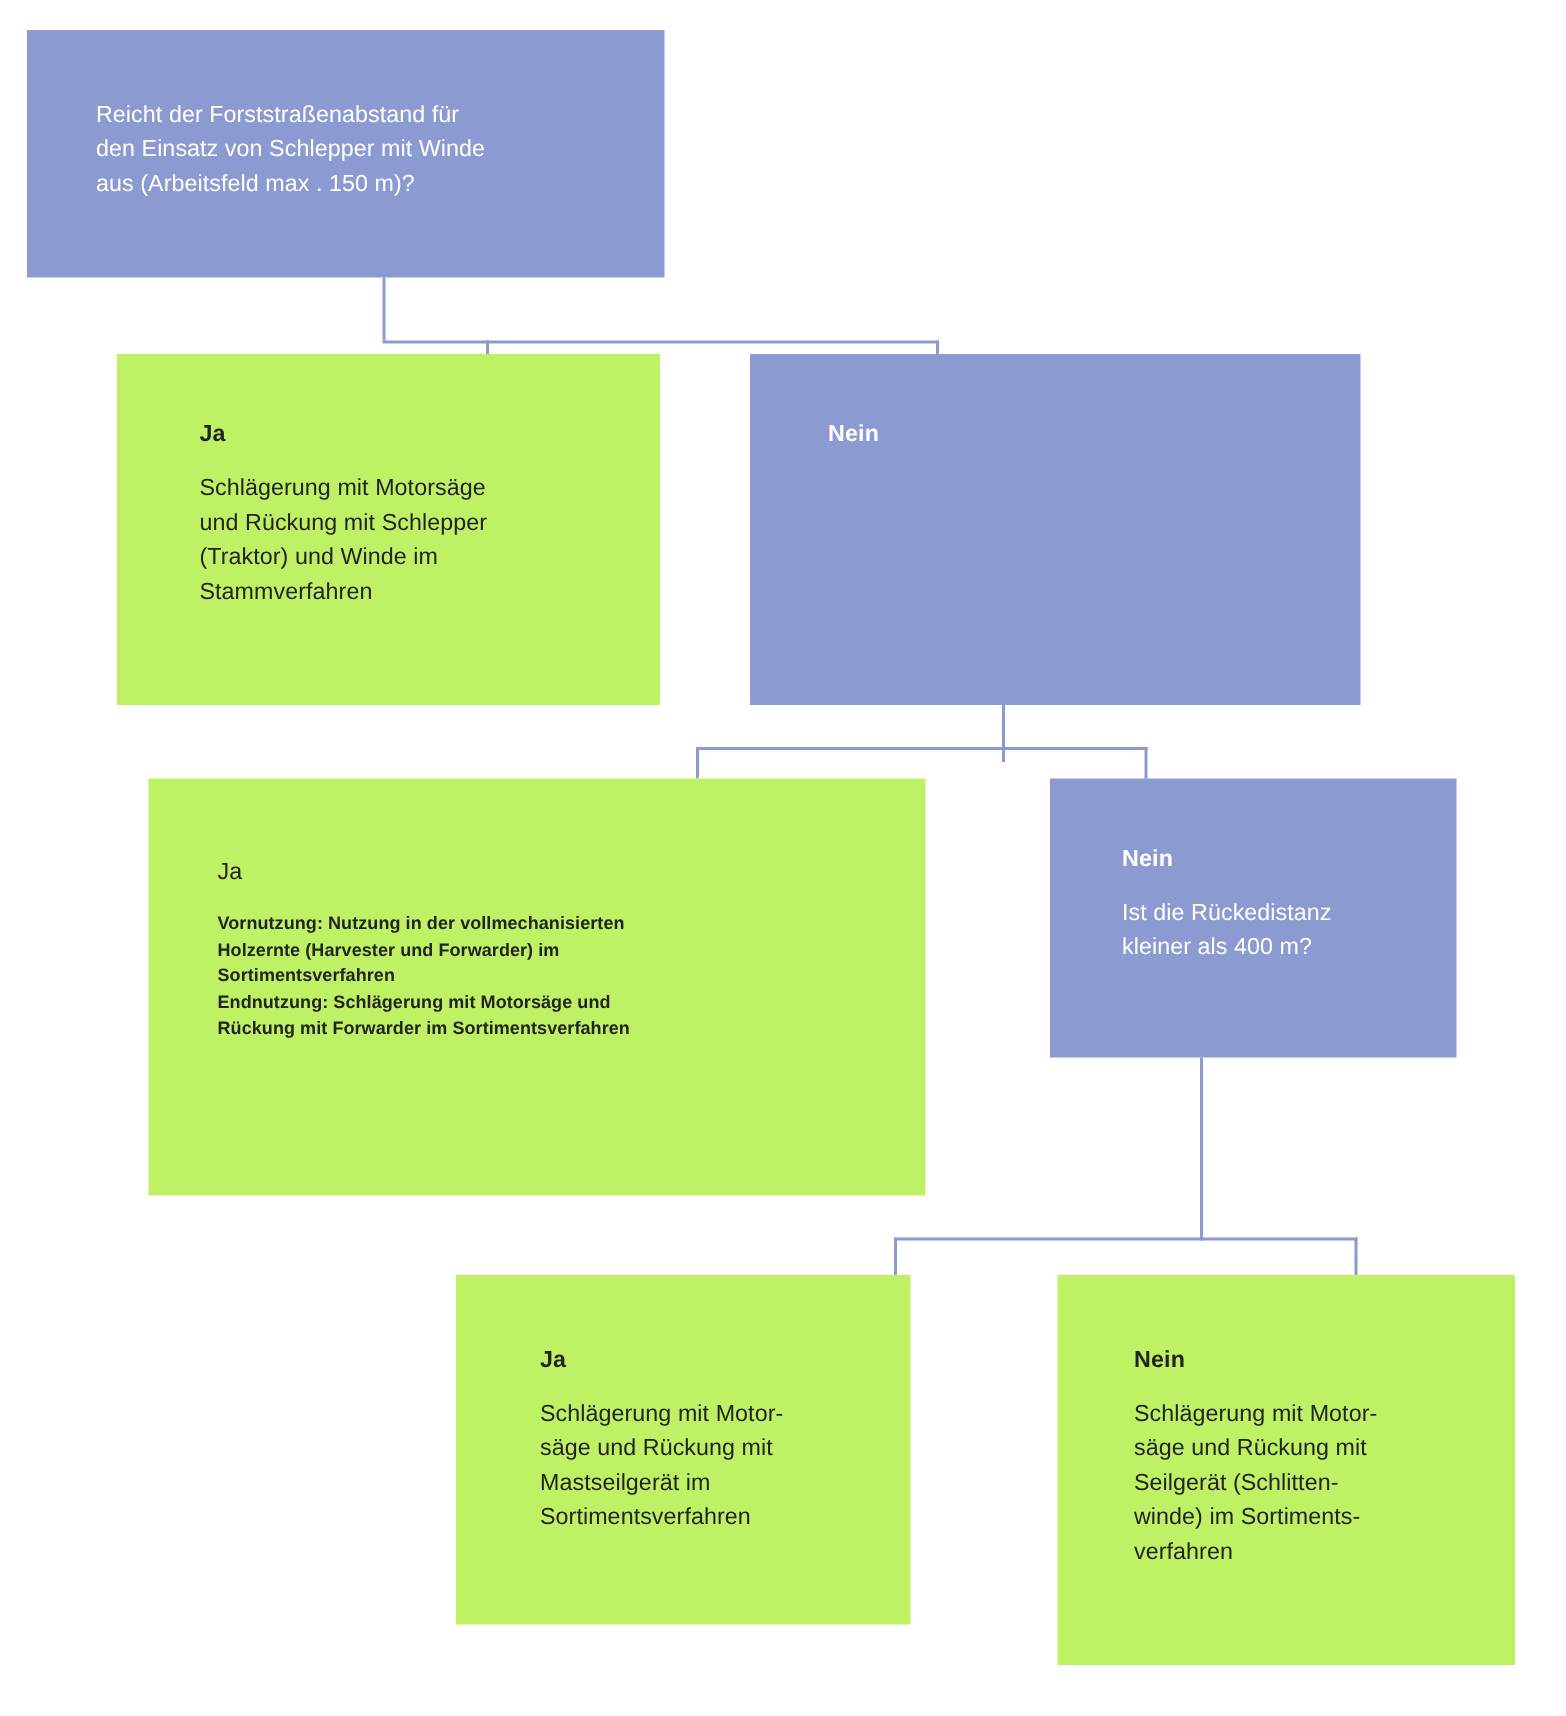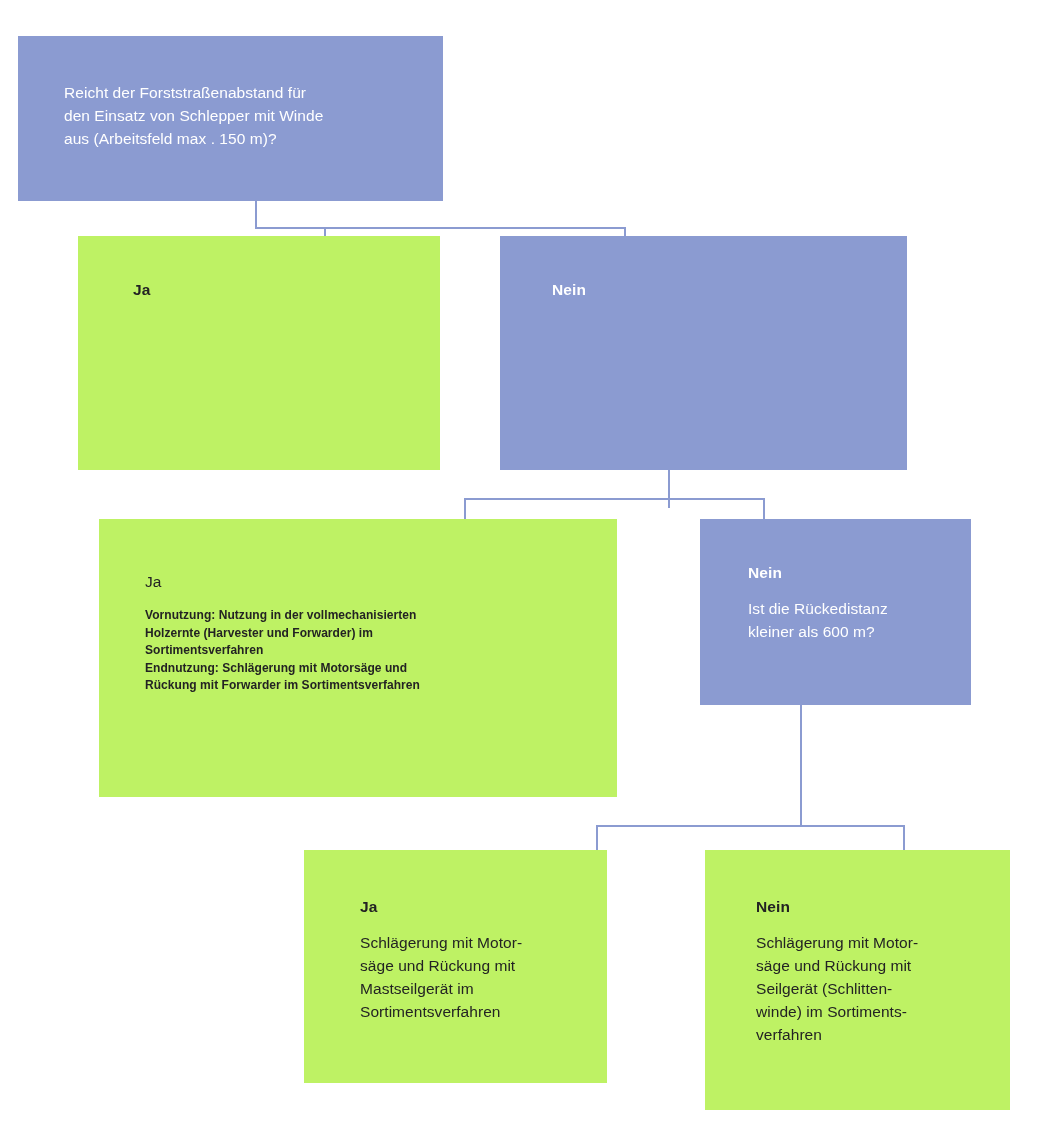--- a/index.html
+++ b/index.html
@@ -77,31 +77,35 @@
   <div class="connector v" style="left:668px; top:470px; height:38px;"></div>
   <div class="connector h" style="left:464px; top:498px; width:301px;"></div>
   <div class="connector v" style="left:464px; top:498px; height:21px;"></div>
   <div class="connector v" style="left:763px; top:498px; height:21px;"></div>
 
   <div class="connector v" style="left:800px; top:705px; height:122px;"></div>
   <div class="connector h" style="left:596px; top:825px; width:309px;"></div>
   <div class="connector v" style="left:596px; top:825px; height:25px;"></div>
   <div class="connector v" style="left:903px; top:825px; height:25px;"></div>
 
-  <div class="node dark" style="left:18px; top:20px; width:425px; height:165px;margin-top:16px;">
+  <div class="node dark" style="left:18px; top:20px; width:425px; height:165px;">
     <div class="node-inner" style="left:46px; right:20px; top:46px;">
       <div class="node-text">Reicht der Forststraßenabstand für
 den Einsatz von Schlepper mit Winde
 aus (Arbeitsfeld max . 150 m)?</div>
     </div>
   </div>
 
   <div class="node light" style="left:78px; top:236px; width:362px; height:234px;">
     <div class="node-inner" style="left:55px; right:18px; top:44px;">
       <div class="node-label">Ja</div>
+      <div class="node-text">Schlägerung mit Motorsäge
+und Rückung mit Schlepper
+(Traktor) und Winde im
+Stammverfahren</div>
     </div>
   </div>
 
   <div class="node dark" style="left:500px; top:236px; width:407px; height:234px;">
     <div class="node-inner" style="left:52px; right:16px; top:44px;">
       <div class="node-label">Nein</div>
     </div>
   </div>
 
   <div class="node light" style="left:99px; top:519px; width:518px; height:278px;">
@@ -112,21 +116,21 @@
 Sortimentsverfahren
 Endnutzung: Schlägerung mit Motorsäge und
 Rückung mit Forwarder im Sortimentsverfahren</div>
     </div>
   </div>
 
   <div class="node dark" style="left:700px; top:519px; width:271px; height:186px;">
     <div class="node-inner" style="left:48px; right:14px; top:44px;">
       <div class="node-label">Nein</div>
       <div class="node-text">Ist die Rückedistanz
-kleiner als 600 m?</div>
+kleiner als 400 m?</div>
     </div>
   </div>
 
   <div class="node light" style="left:304px; top:850px; width:303px; height:233px;">
     <div class="node-inner" style="left:56px; right:14px; top:47px;">
       <div class="node-label">Ja</div>
       <div class="node-text">Schlägerung mit Motor-
 säge und Rückung mit
 Mastseilgerät im
 Sortimentsverfahren</div>

